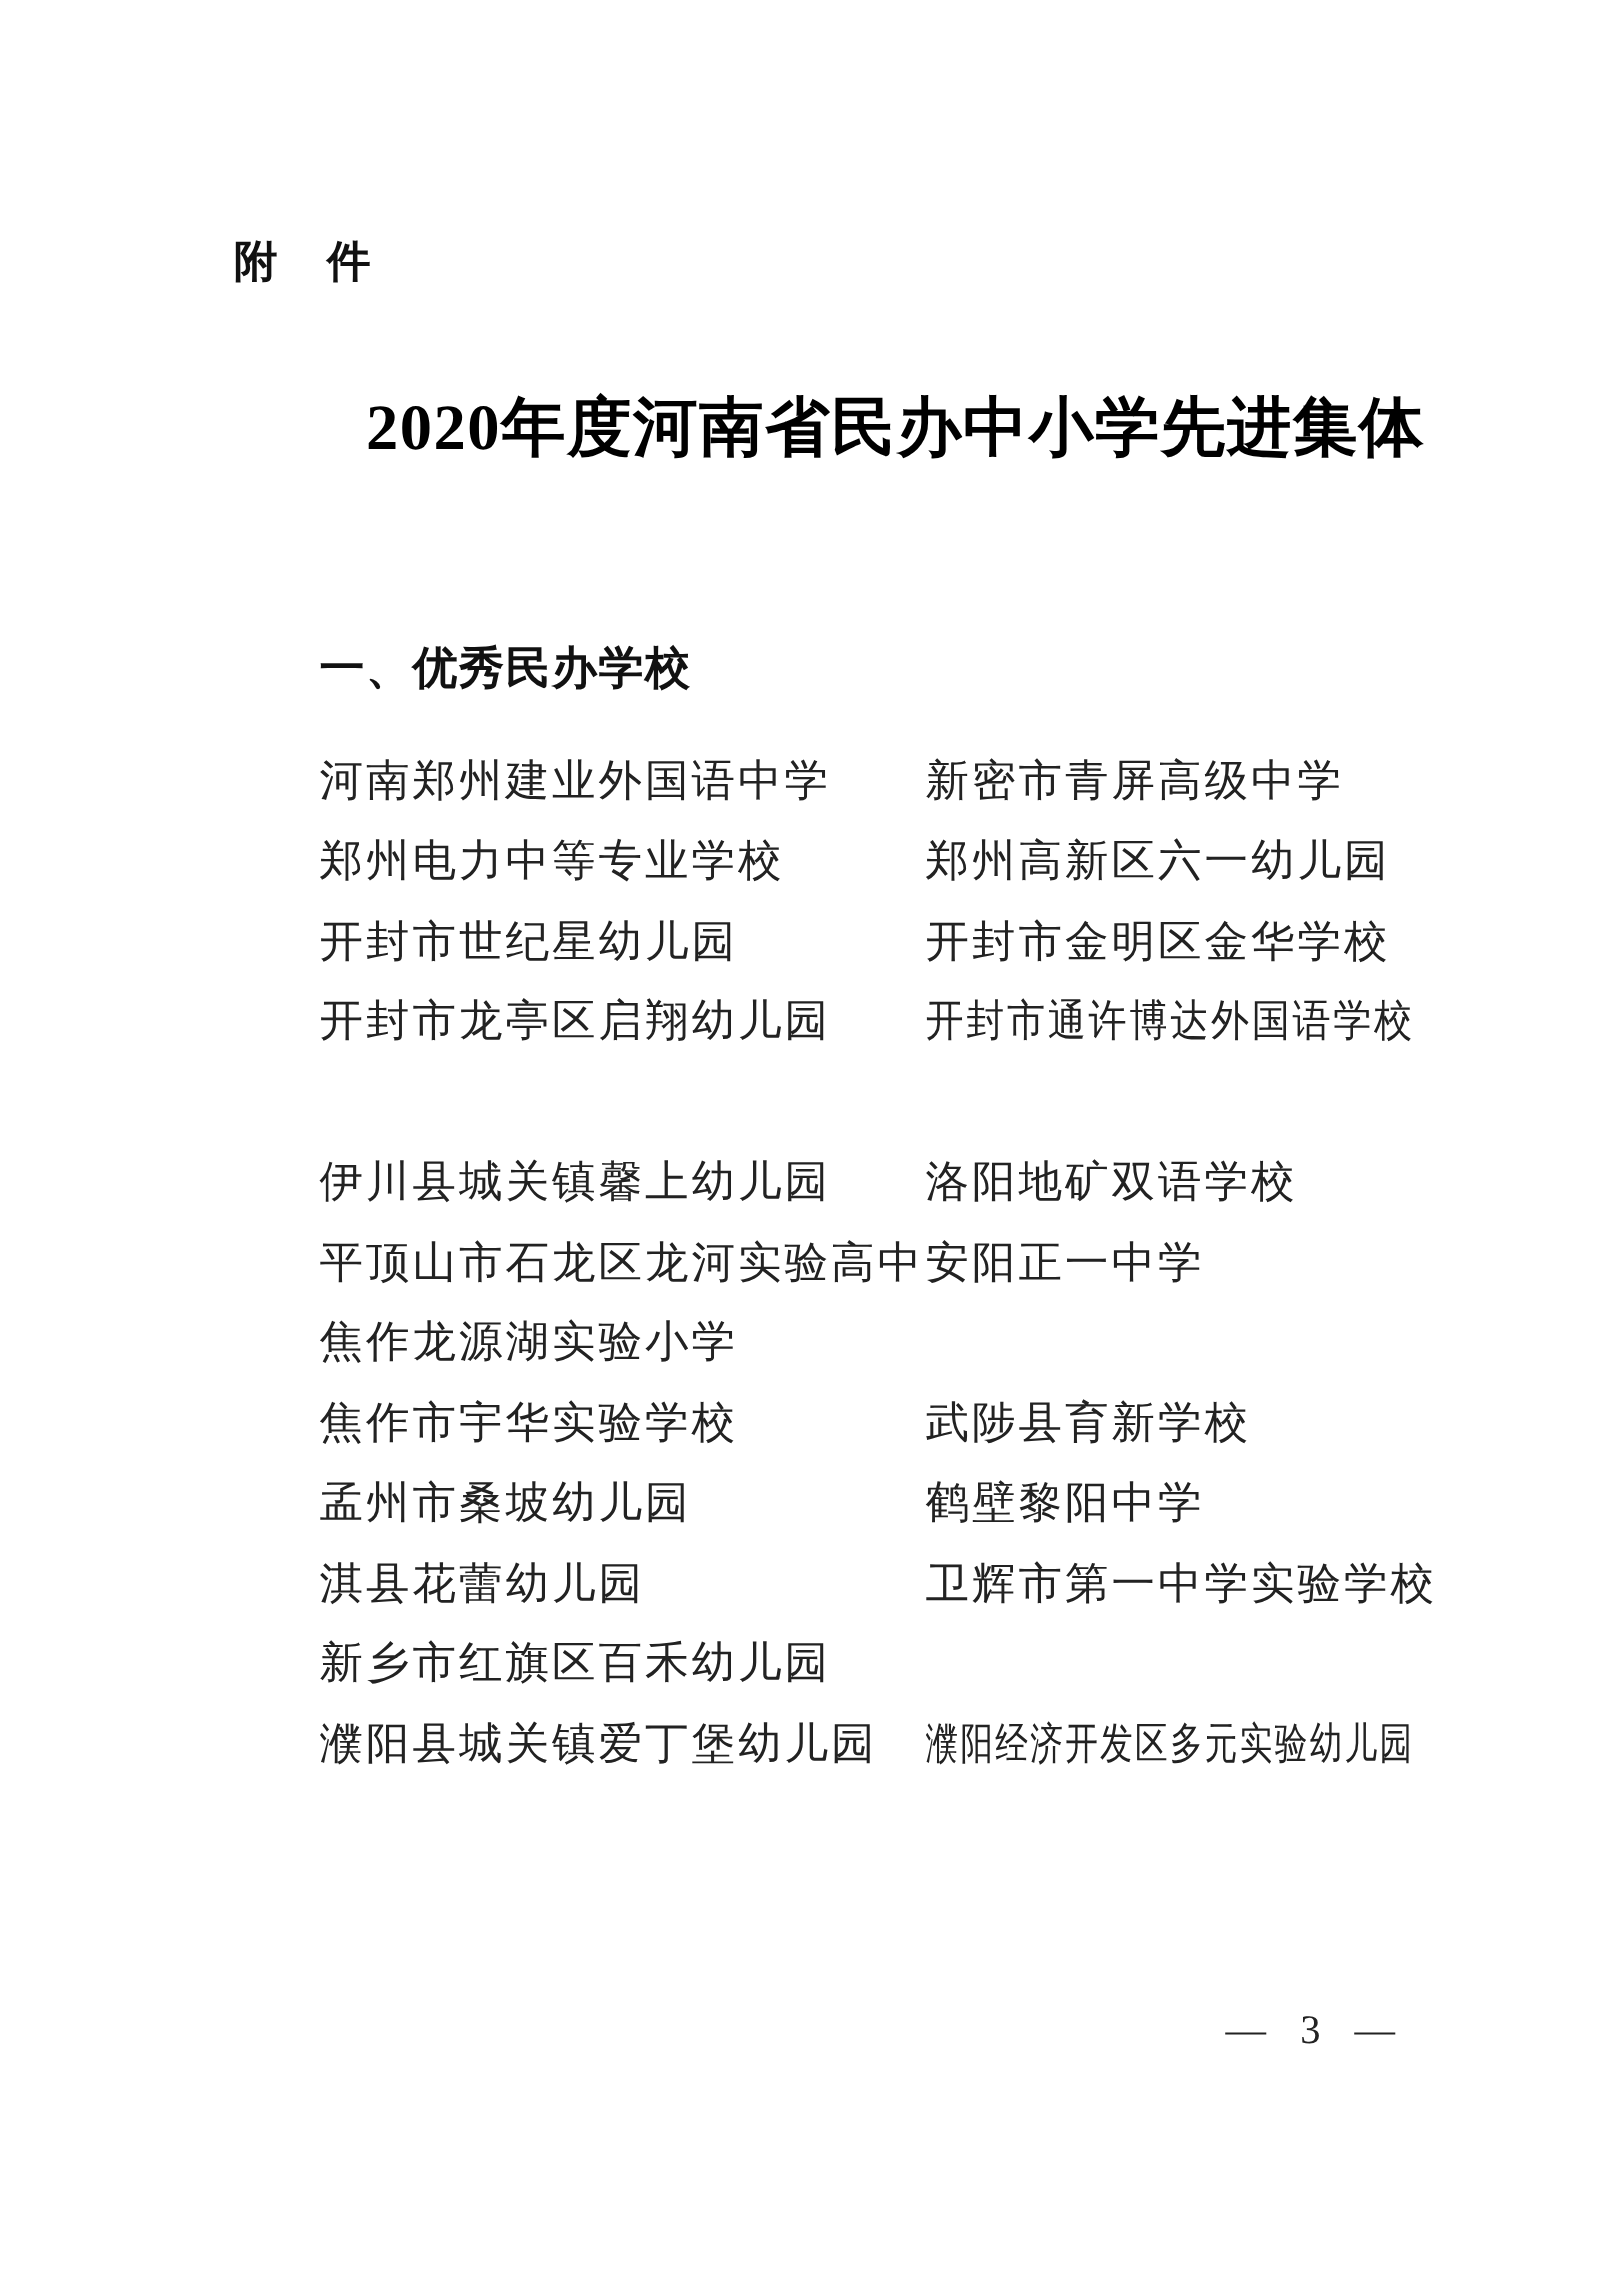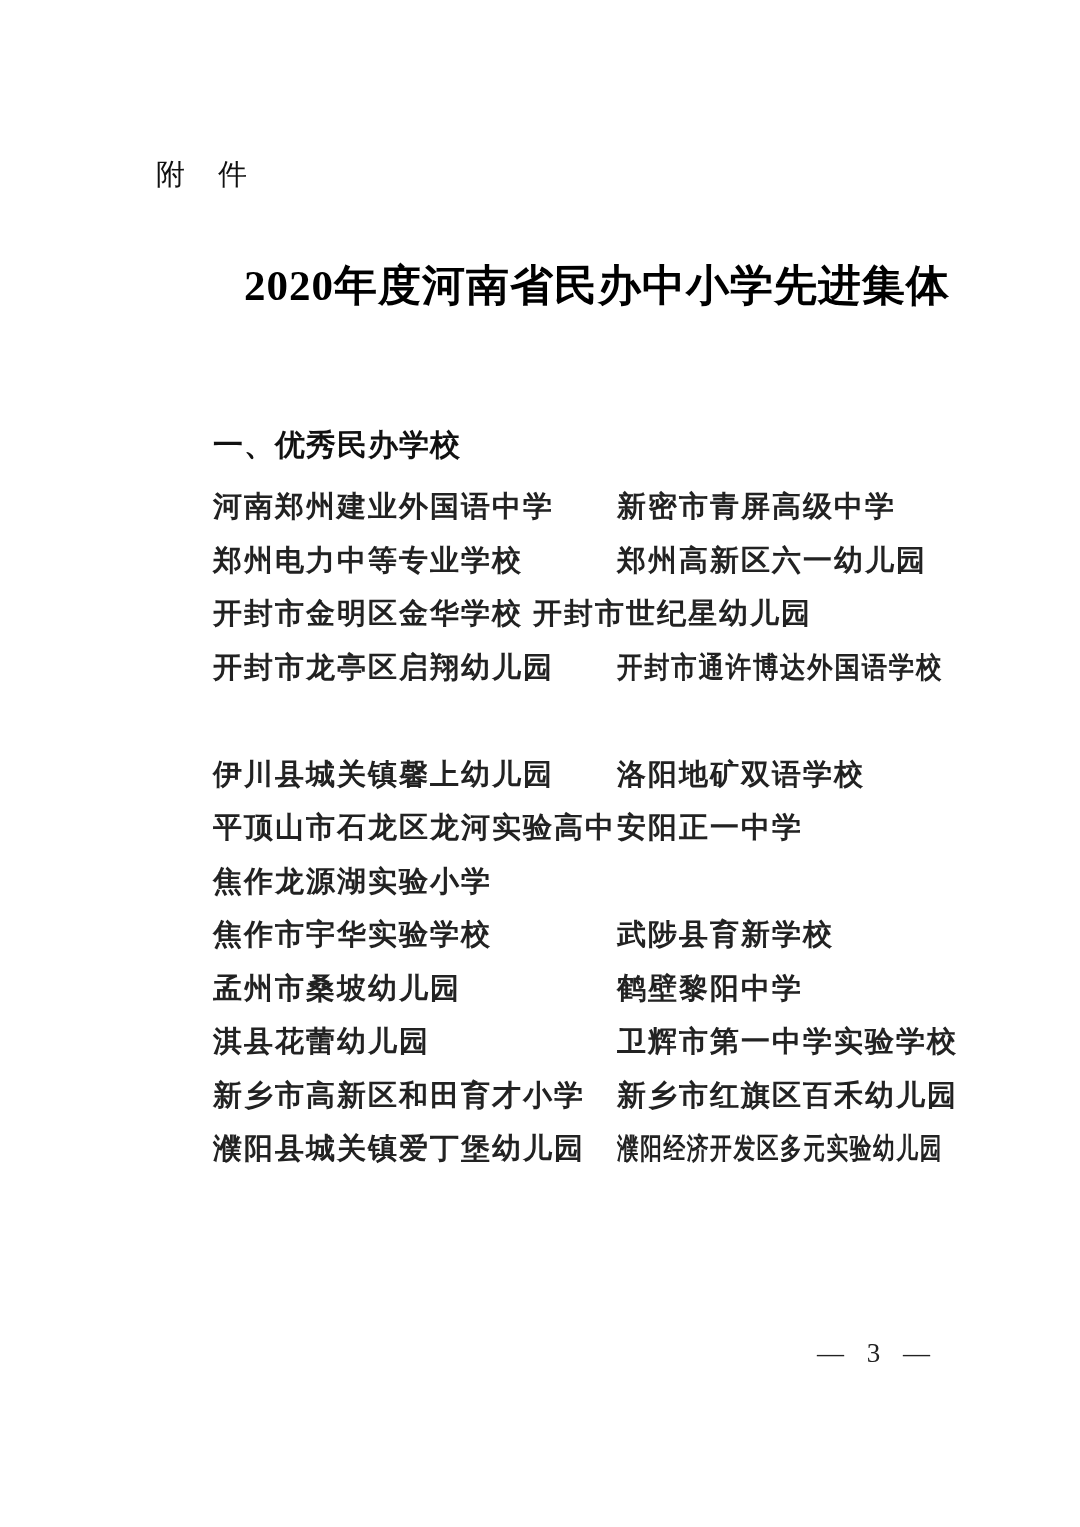--- a/index.html
+++ b/index.html
@@ -14,21 +14,21 @@
     background: #ffffff;
     overflow: hidden;
     font-family: "Liberation Serif", "DejaVu Serif", serif;
     color: #1a1a1a;
   }
   .attachment-label {
     position: absolute;
     left: 156px;
     top: 155px;
     font-family: "Liberation Sans", "DejaVu Sans", sans-serif;
-    font-weight: 400;
+    font-weight: 700;
     font-size: 29px;
     letter-spacing: 2px;
     color: #111111;
     white-space: pre;
   }
   .doc-title {
     position: absolute;
     left: 130px;
     right: 130px;
     top: 250px;
@@ -50,23 +50,22 @@
     color: #111111;
   }
   .school-list {
     position: absolute;
     left: 213px;
     top: 487px;
     width: 724px;
   }
   .list-row {
     display: flex;
-    align-items: flex-start;
+    align-items: flex-end;
     height: 53.5px;
-    font-weight: bold;
   }
   .cell {
     white-space: nowrap;
     font-size: 29px;
     letter-spacing: 2px;
     color: #222222;
     transform-origin: left center;
   }
   .cell-left {
     flex: 0 0 404px;
@@ -102,22 +101,22 @@
   <div class="school-list">
       <div class="list-row">
         <div class="cell cell-left">河南郑州建业外国语中学</div>
         <div class="cell cell-right">新密市青屏高级中学</div>
       </div>
       <div class="list-row">
         <div class="cell cell-left">郑州电力中等专业学校</div>
         <div class="cell cell-right">郑州高新区六一幼儿园</div>
       </div>
       <div class="list-row">
+        <div class="cell cell-left">开封市世纪星幼儿园</div>
         <div class="cell cell-right">开封市金明区金华学校</div>
-        <div class="cell cell-left">开封市世纪星幼儿园</div>
       </div>
       <div class="list-row">
         <div class="cell cell-left">开封市龙亭区启翔幼儿园</div>
         <div class="cell cell-right" style="transform: scaleX(0.877);">开封市通许博达外国语学校</div>
       </div>
       <div class="list-row">
       </div>
       <div class="list-row">
         <div class="cell cell-left">伊川县城关镇馨上幼儿园</div>
         <div class="cell cell-right">洛阳地矿双语学校</div>
@@ -135,21 +134,20 @@
       </div>
       <div class="list-row">
         <div class="cell cell-left">孟州市桑坡幼儿园</div>
         <div class="cell cell-right">鹤壁黎阳中学</div>
       </div>
       <div class="list-row">
         <div class="cell cell-left">淇县花蕾幼儿园</div>
         <div class="cell cell-right">卫辉市第一中学实验学校</div>
       </div>
       <div class="list-row">
-        <div class="cell cell-left">新乡市高新区和田育才小学</div>
         <div class="cell cell-right">新乡市红旗区百禾幼儿园</div>
       </div>
       <div class="list-row">
         <div class="cell cell-left">濮阳县城关镇爱丁堡幼儿园</div>
         <div class="cell cell-right" style="transform: scaleX(0.751);">濮阳经济开发区多元实验幼儿园</div>
       </div>
     </div>
 
   <div class="page-number">— 3 —</div>
 

